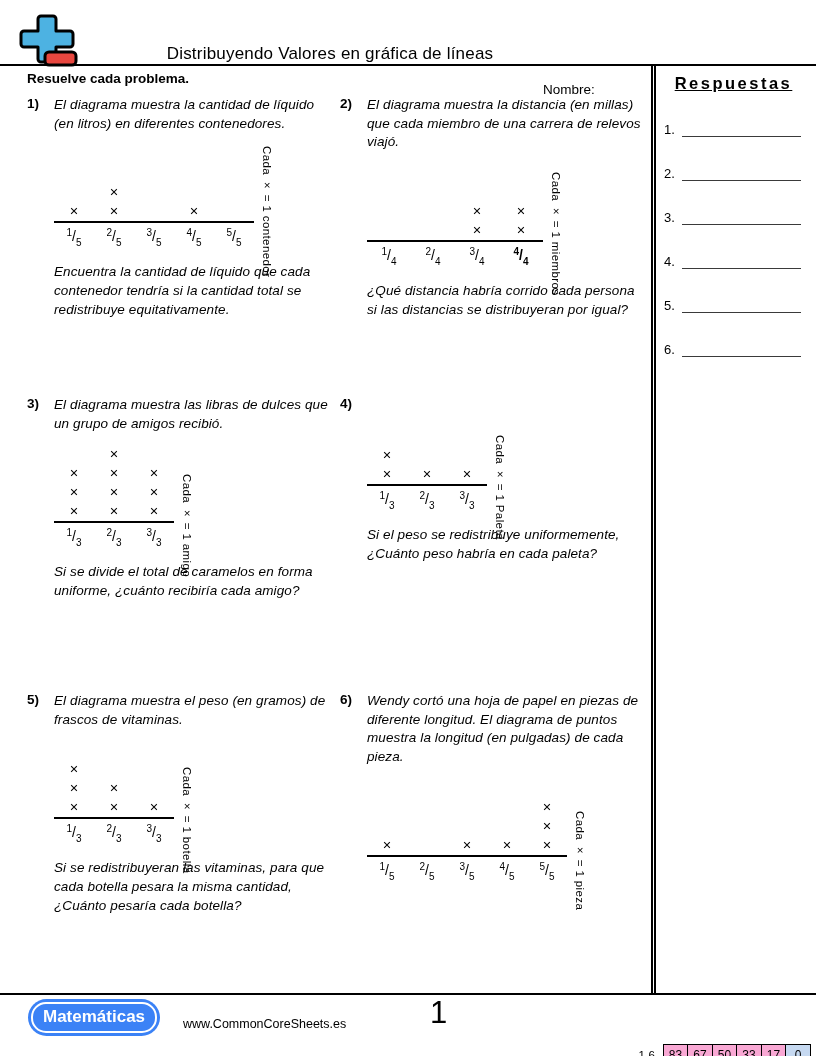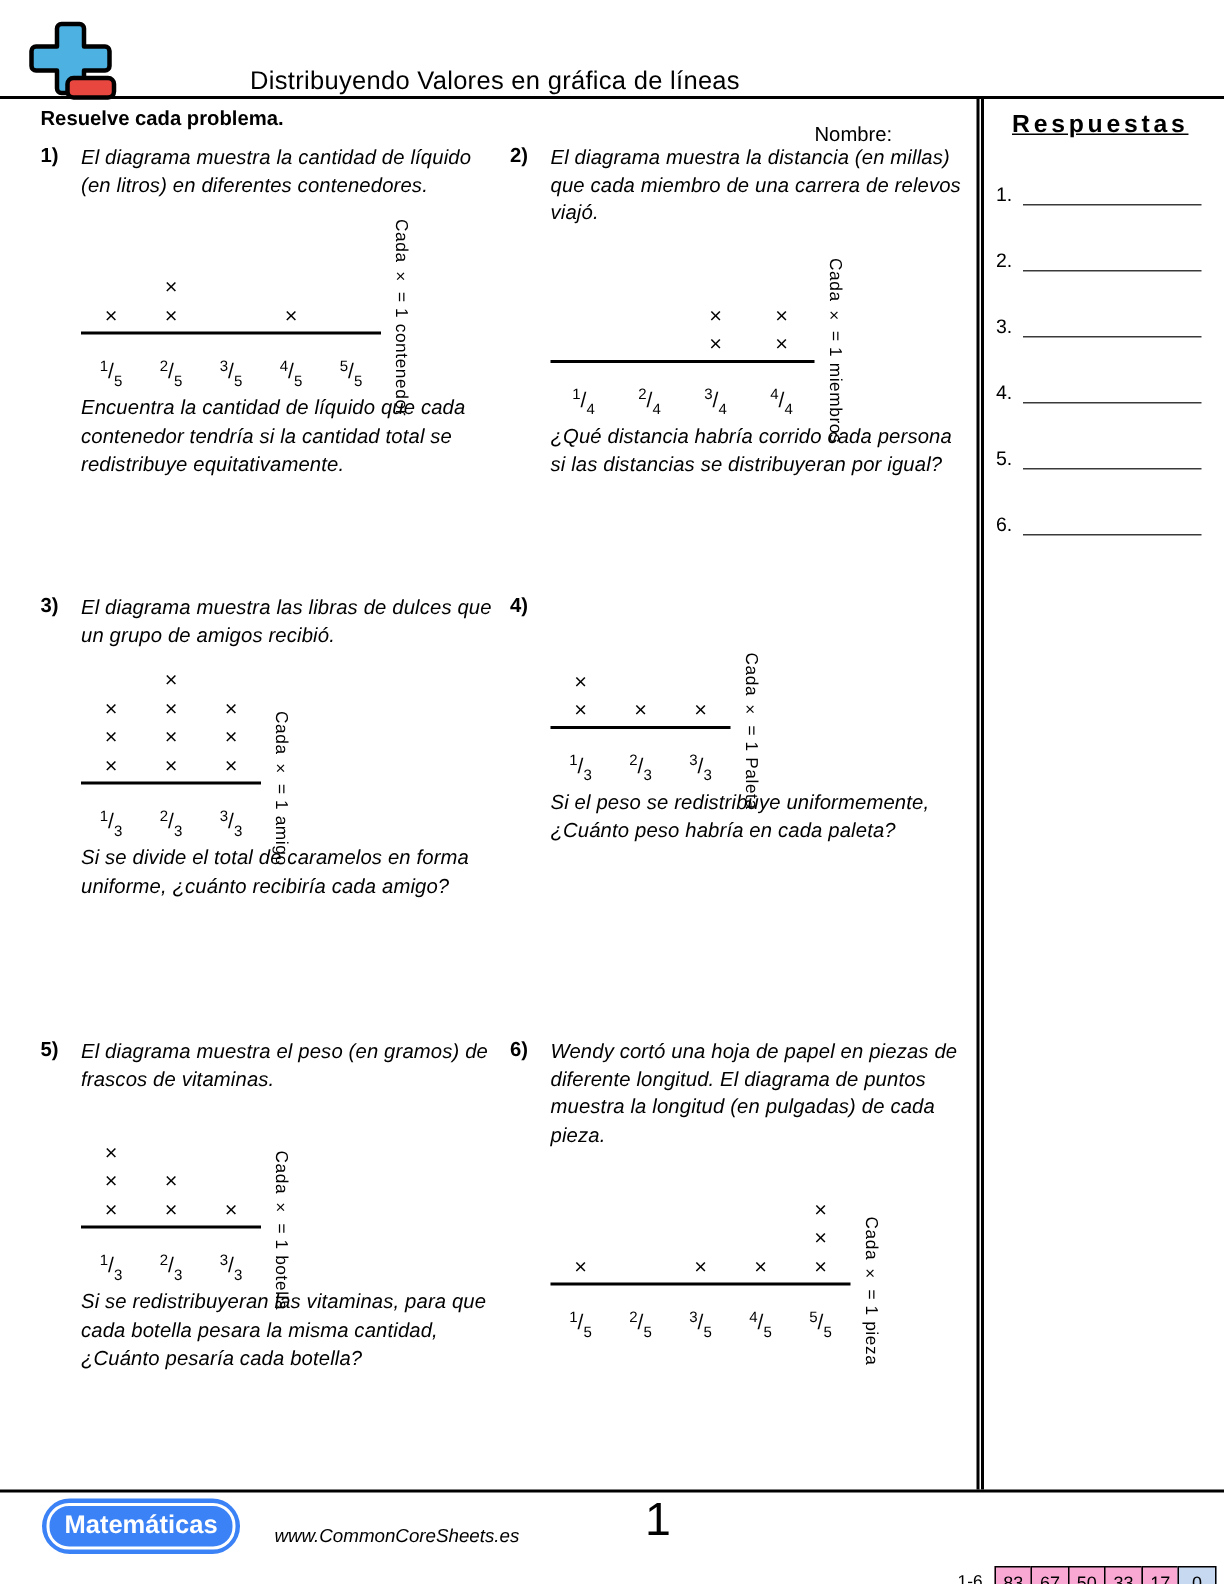--- a/index.html
+++ b/index.html
@@ -31,31 +31,31 @@
   .pnum{position:absolute;left:0;top:0;font-weight:bold;font-size:13.5px;}
   .pbody{margin-left:27px;}
   .pdesc,.pquestion{font-size:13.5px;line-height:1.38;letter-spacing:.1px;font-style:italic;}
   .pquestion{margin-top:12px;}
   
   .plot{position:relative;margin:10px 0 0 0;}
   .plot-cols{display:flex;align-items:flex-end;height:78px;border-bottom:2px solid #000;}
   .pcol{display:flex;flex-direction:column;justify-content:flex-end;}
   .mark{display:block;height:19px;line-height:19px;text-align:center;font-size:14.5px;}
   .plot-labels{display:flex;}
-  .plabel{text-align:center;font-size:14px;height:28px;padding-top:16px;box-sizing:border-box;}
+  .plabel{text-align:center;font-size:14px;height:28px;padding-top:4px;box-sizing:border-box;}
   .fn{font-size:10px;vertical-align:5px;}
   .fd{font-size:10px;vertical-align:-5px;}
   .plot-caption{position:absolute;writing-mode:vertical-rl;font-size:11.5px;
     letter-spacing:.4px;white-space:nowrap;}
   
   .rule-bottom{position:absolute;left:0;top:993px;width:816px;height:2px;background:#000;}
   .badge{position:absolute;left:28px;top:999px;background:#3b82f6;border-radius:19px;padding:3px;}
   .badge-inner{border:2px solid #fff;border-radius:15px;padding:3px 10px 4px;color:#fff;
     font-weight:bold;font-size:17px;}
-  .site{position:absolute;left:183px;top:1017px;font-size:12.5px;font-style:italic;}
+  .site{position:absolute;left:183px;top:1017px;font-size:12.5px;}
   .page-num{position:absolute;left:430px;top:995px;font-size:31px;}
   .score{position:absolute;right:5px;top:1044px;display:flex;align-items:center;justify-content:flex-end;}
   .score-label{font-size:11.5px;margin-right:9px;}
   .score-cell{width:24px;height:19px;border:1.5px solid #000;margin-left:-1.5px;
     display:flex;align-items:center;justify-content:center;font-size:12px;background:#f9a8d4;}
   .score-cell.hl{background:var(--cellblue,#c6d9f1);}
 </style>
 </head>
 <body>
 
@@ -144,21 +144,21 @@
           </div>
           <div class="pcol" style="width: 44px;">
             <span class="mark">×</span>
             <span class="mark">×</span>
           </div>
         </div>
         <div class="plot-labels">
           <div class="plabel" style="width: 44px;"><span class="fn">1</span><span>/</span><span class="fd">4</span></div>
           <div class="plabel" style="width: 44px;"><span class="fn">2</span><span>/</span><span class="fd">4</span></div>
           <div class="plabel" style="width: 44px;"><span class="fn">3</span><span>/</span><span class="fd">4</span></div>
-          <div class="plabel" style="width: 44px;"><span class="fn">4</span><span>/</span><span class="fd">4</span></div>
+          <div class="plabel" style="width: 44px; font-weight: bold;"><span class="fn">4</span><span>/</span><span class="fd">4</span></div>
         </div>
         <span class="plot-caption" style="left: 183px; bottom: -26px;">Cada × = 1 miembros</span>
       </div>
     <div class="pquestion">¿Qué distancia habría corrido cada persona si las distancias se distribuyeran por igual?</div>
   </div>
 </div>
 
 <div class="cell c3">
   <span class="pnum">3)</span>
   <div class="pbody">

